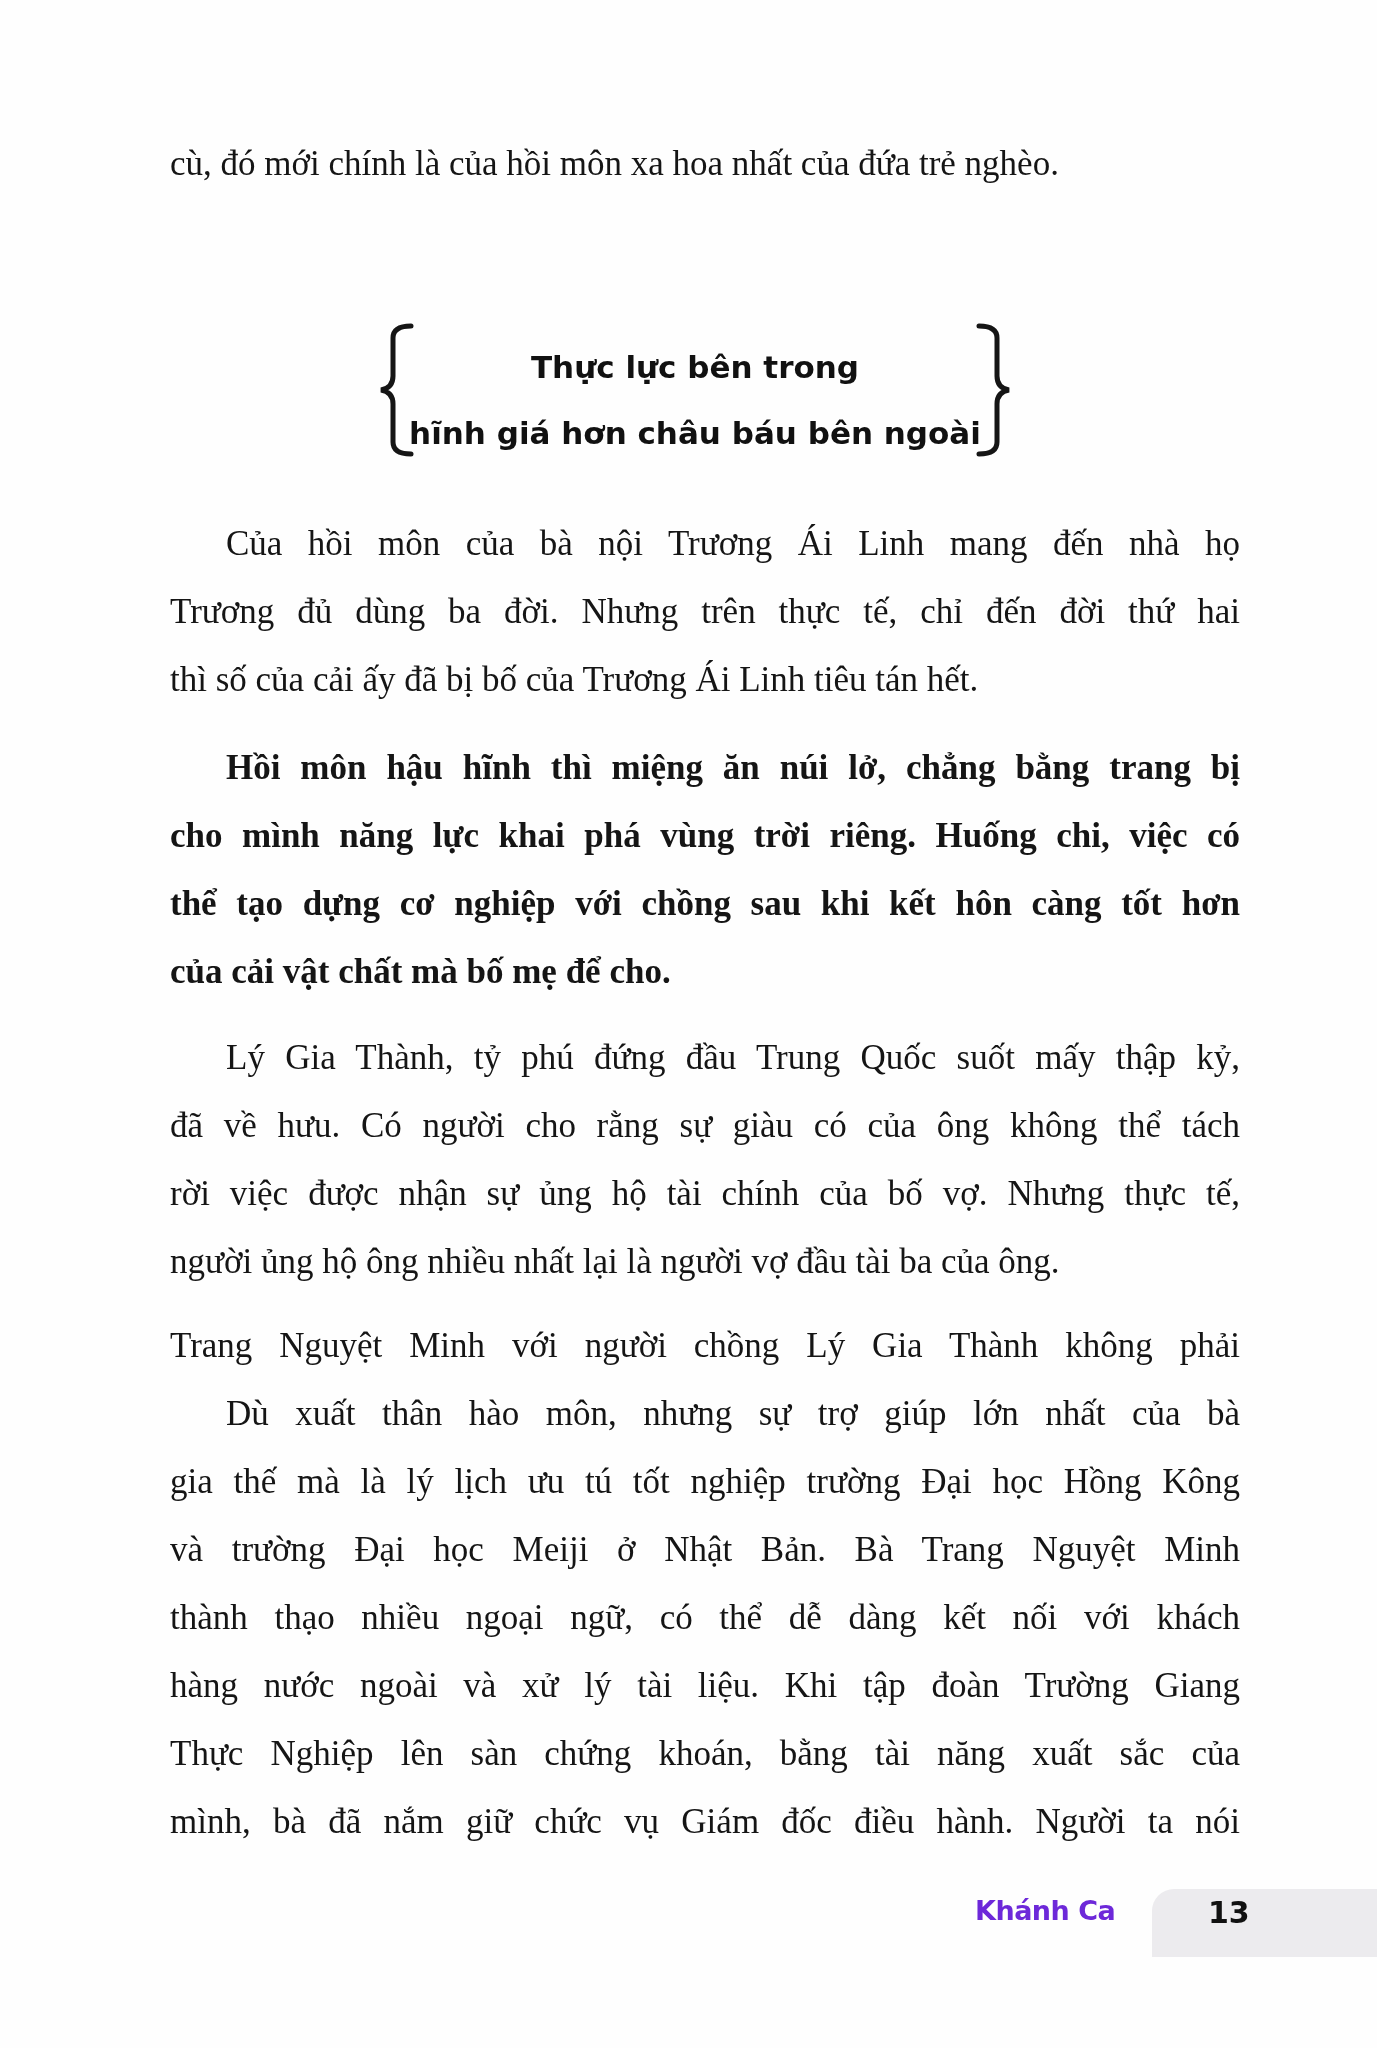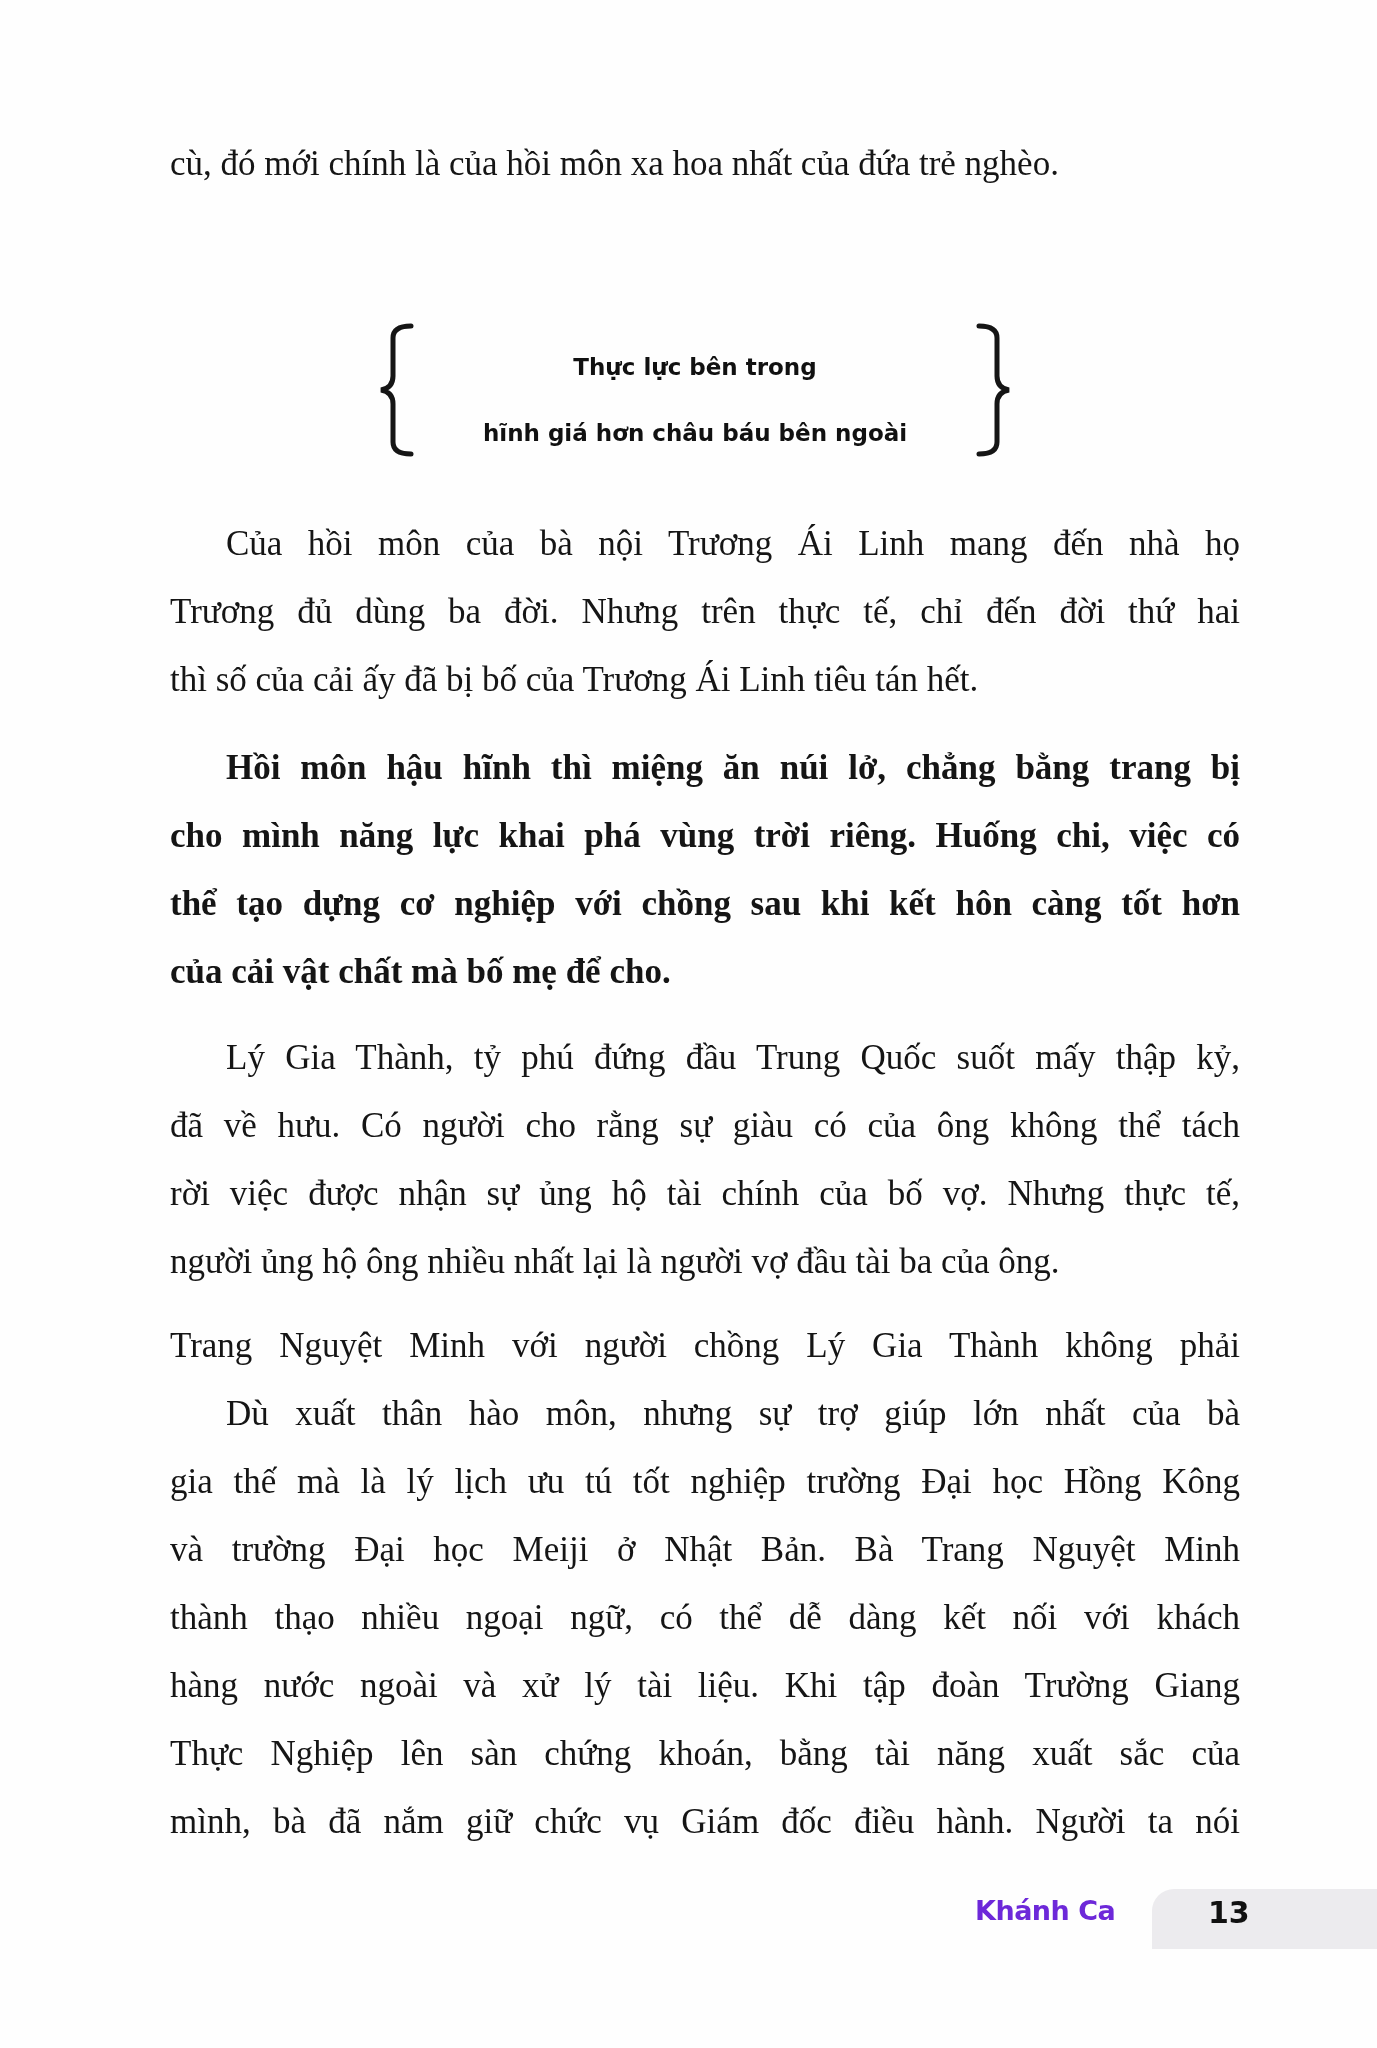--- a/index.html
+++ b/index.html
@@ -50,21 +50,21 @@
       width: 640px;
       height: 140px;
     }
     .callout-text {
       position: absolute;
       left: 0; right: 0;
       top: 14px;
       text-align: center;
       font-family: "DejaVu Sans", "Liberation Sans", sans-serif;
       font-weight: bold;
-      font-size: 23px;
+      font-size: 31px;
       line-height: 66px;
       color: #111;
     }
     .brace {
       position: absolute;
       top: 0;
       width: 40px;
       height: 140px;
     }
     .brace.left { left: 0; }
@@ -77,21 +77,21 @@
       font-weight: bold;
       font-size: 27px;
       letter-spacing: -0.5px;
       color: #6d28d9;
     }
     .page-tab {
       position: absolute;
       left: 1152px;
       top: 1889px;
       width: 225px;
-      height: 60px;
+      height: 68px;
       background: #ecebee;
       border-top-left-radius: 22px;
     }
     .page-number {
       position: absolute;
       left: 56px;
       top: 6px;
       font-family: "DejaVu Sans", "Liberation Sans", sans-serif;
       font-weight: bold;
       font-size: 30px;

